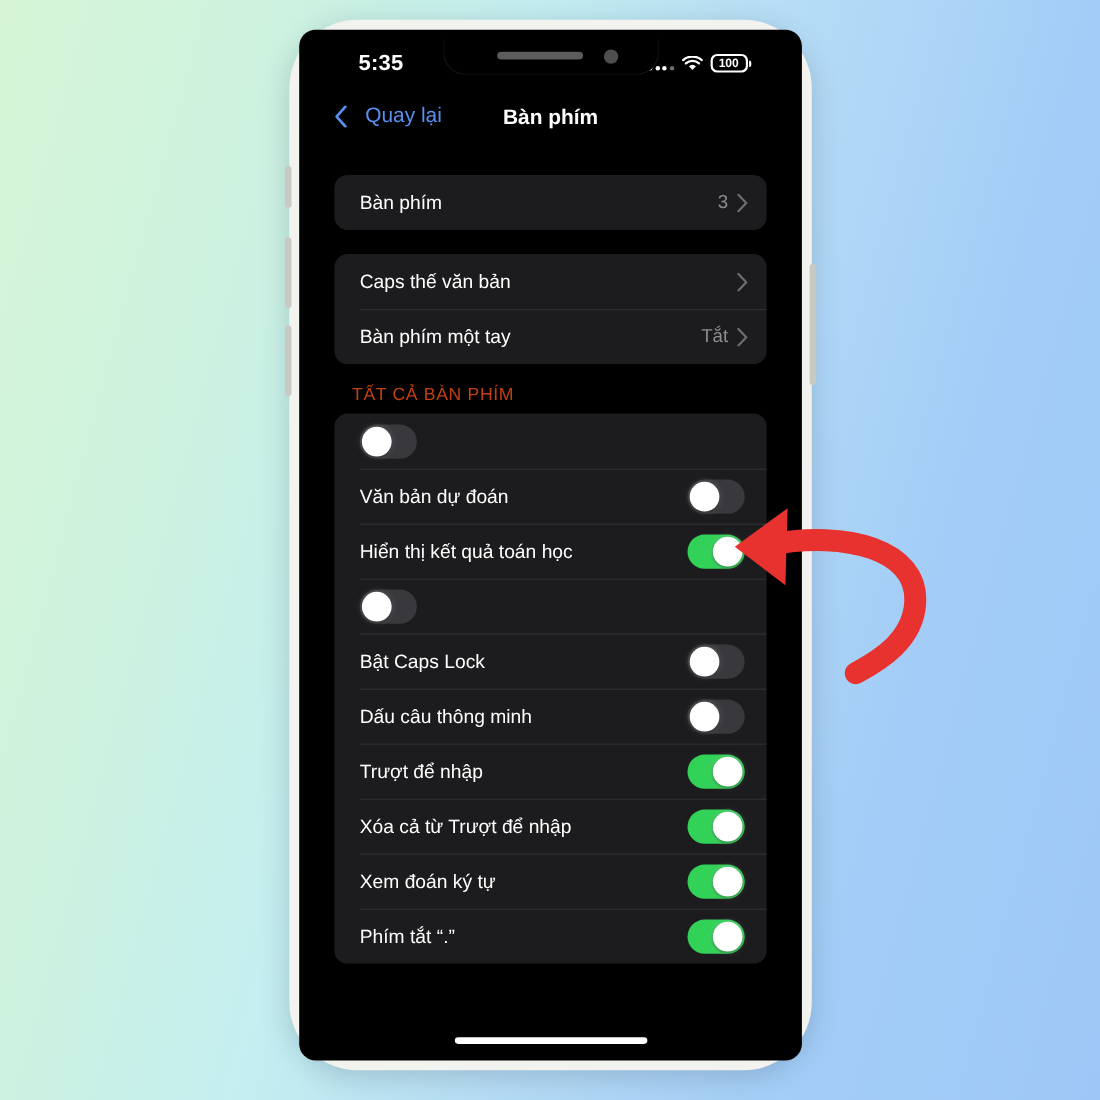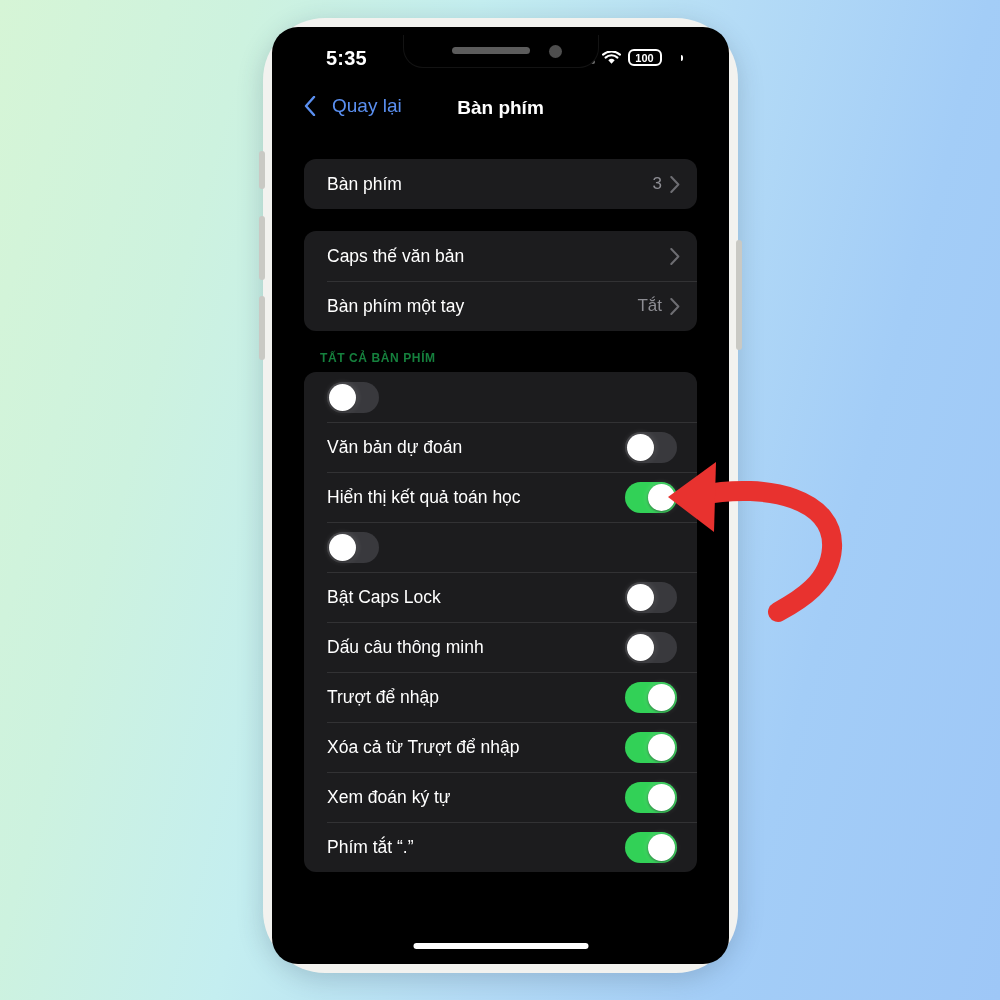--- a/index.html
+++ b/index.html
@@ -29,21 +29,21 @@
     width: 475px; height: 955px;
     background: #f2f2ef;
     border-radius: 62px;
     box-shadow: 0 6px 26px rgba(40,60,80,.22);
     padding: 9px;
   }
   #bezel {
     position: relative;
     width: 100%; height: 100%;
     background: #000;
-    border-radius: 26px;
+    border-radius: 15px;
     overflow: hidden;
   }
   #screen {
     position: absolute;
     left: 8px; top: 8px; right: 8px; bottom: 8px;
     background: #000;
     border-radius: 47px;
     overflow: hidden;
   }
 
@@ -112,21 +112,21 @@
     gap: 7px;
   }
   #signal-dots { display: flex; align-items: flex-end; gap: 2.5px; height: 12px; }
   #signal-dots i {
     display: block; width: 4px; height: 4px;
     background: #fff; border-radius: 50%;
   }
   #signal-dots i:nth-child(4) { background: #6d6d6d; }
   #wifi-icon { width: 19px; height: 14px; }
   #battery {
-    display: flex; align-items: center; gap: 19px;
+    display: flex; align-items: center; gap: 1px;
   }
   #battery .shell {
     width: 34px; height: 17px;
     border: 2px solid #fff;
     border-radius: 6px;
     display: flex; align-items: center; justify-content: center;
     font-size: 11px; font-weight: bold; color: #fff;
   }
   #battery .nub {
     width: 2.5px; height: 6px;
@@ -193,25 +193,24 @@
     color: #8d8d93;
     font-size: 17px;
     margin-right: 8px;
   }
   .chev {
     width: 10px; height: 17px;
     margin-right: 17px;
     flex: none;
   }
   .section-header {
-    color: #15803d;
-    font-size: 12px;
+    color: #c2410c;
+    font-size: 16px;
     letter-spacing: .6px;
     padding: 20px 0 7px 40px;
-    font-weight: bold;
   }
   .spacer-sm { height: 22px; }
 
   
   .toggle {
     position: relative;
     width: 52px; height: 31px;
     border-radius: 16px;
     margin-right: 20px;
     flex: none;

